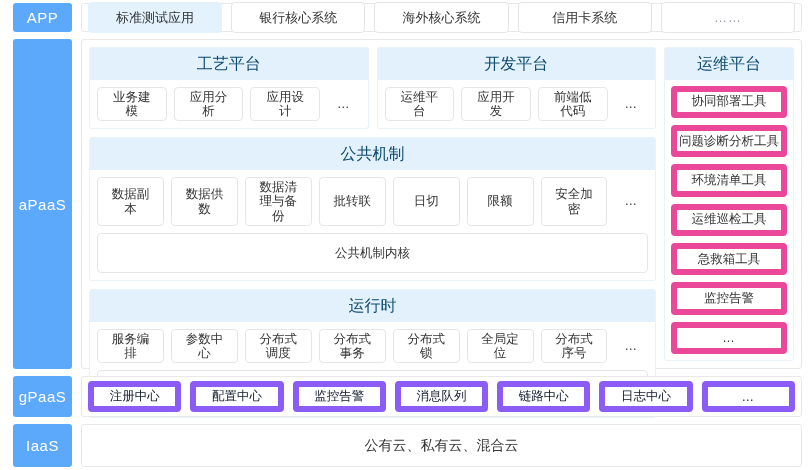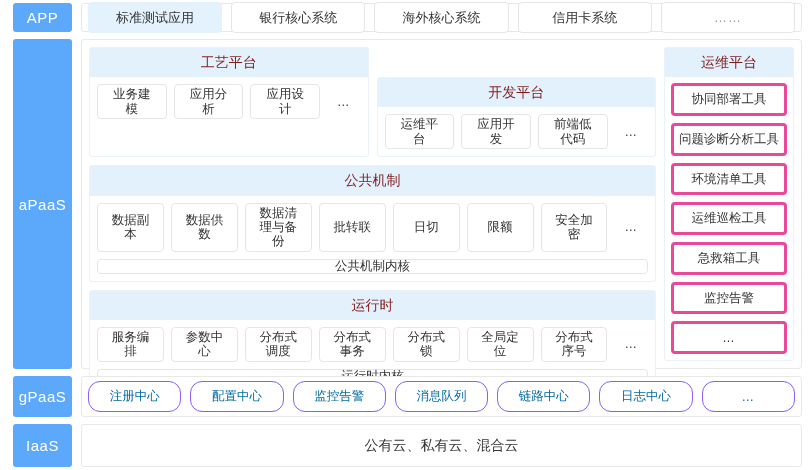--- a/index.html
+++ b/index.html
@@ -70,22 +70,22 @@
   .card{
     border:1px solid #eaf1f8;
     border-radius:3px;
     background:#ffffff;
     box-sizing:border-box;
     display:flex;flex-direction:column;
   }
   .card-hd{
     background:#e3f1fc;
     text-align:center;
-    font-size:14px;
-    color:#7f1d1d;
+    font-size:16px;
+    color:#0c4a6e;
     padding:7px 8px 7px;
     line-height:1.1;
   }
   .card-bd{padding:7px;display:flex;flex-direction:column;gap:7px;}
   .chips{display:flex;gap:7px;align-items:stretch;}
   .chip{
     flex:1;
     min-height:34px;
     border:1px solid #e4e6e8;
     border-radius:4px;
@@ -94,59 +94,59 @@
     text-align:center;
     font-size:12.5px;color:#333;
     line-height:1.15;
     box-sizing:border-box;
     padding:2px 10px;
   }
   .chip.more{flex:0 0 22px;border:none;background:transparent;}
   .kernel{
     border:1px solid #e4e6e8;
     border-radius:4px;
-    height:15px;
+    height:40px;
     display:flex;align-items:center;justify-content:center;
     font-size:12.5px;color:#333;
     background:#fff;
     box-sizing:border-box;
   }
   .proc{flex:1;min-width:0;}
-  .dev{flex:1;min-width:0;margin-top:30px;}
+  .dev{flex:1;min-width:0;}
 
   
   .ops{
     width:130px;min-width:130px;
     border:1px solid #eaf1f8;border-radius:3px;background:#fff;
     display:flex;flex-direction:column;
     box-sizing:border-box;
   }
   .ops-bd{
     padding:6px;display:flex;flex-direction:column;gap:7px;flex:1;
   }
   .ops-chip{
     flex:1;
-    border:3px solid #ec4899;border-radius:4px;background:#fff;
+    border:6px solid #ec4899;border-radius:4px;background:#fff;
     display:flex;align-items:center;justify-content:center;
     font-size:12.5px;color:#333;
     box-sizing:border-box;
     text-align:center;
   }
 
   
   .gpaas-row{height:41px;}
   .gpaas-items{
     display:flex;align-items:center;gap:9px;
     padding:4px 6px;box-sizing:border-box;height:100%;
   }
   .gchip{
     flex:1;height:31px;
-    border:1px solid #8b5cf6;border-radius:12px;background:#fff;
-    display:flex;align-items:center;justify-content:center;
-    font-size:12.5px;color:#0369a1;box-sizing:border-box;
+    border:6px solid #8b5cf6;border-radius:4px;background:#fff;
+    display:flex;align-items:center;justify-content:center;
+    font-size:12.5px;color:#0f172a;box-sizing:border-box;
   }
 
   
   .iaas-row{height:43px;}
   .iaas-body{
     height:100%;display:flex;align-items:center;justify-content:center;
     font-size:14px;color:#333;
   }
 </style>
 </head>

